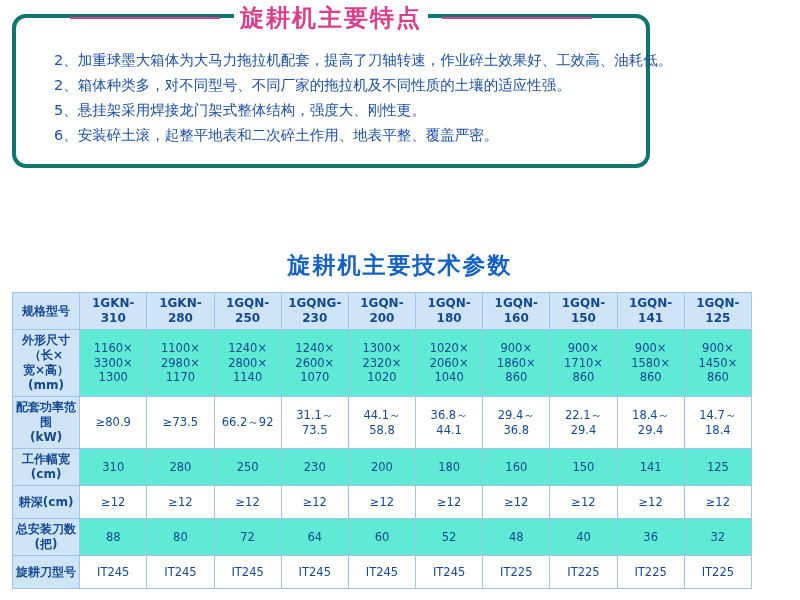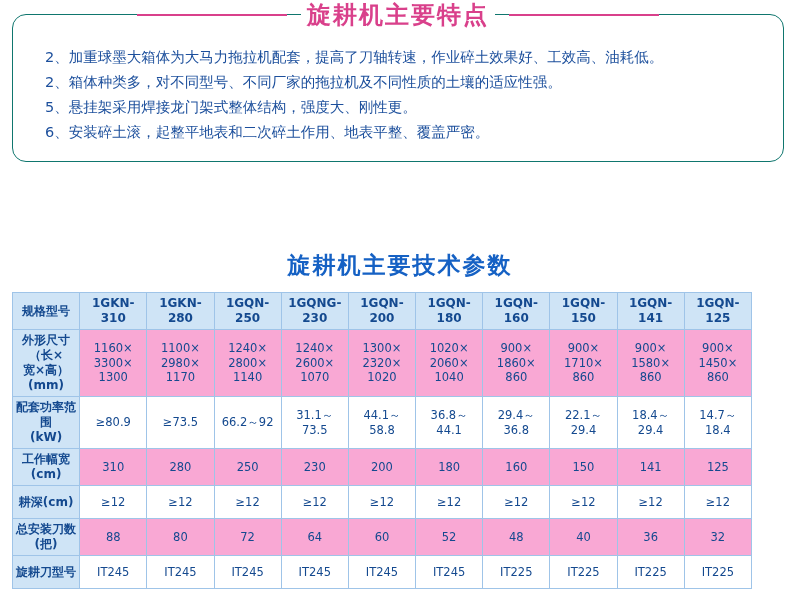--- a/index.html
+++ b/index.html
@@ -19,25 +19,25 @@
     width: 800px;
     height: 600px;
     box-sizing: border-box;
   }
 
   
   .features-panel {
     position: absolute;
     left: 12px;
     top: 14px;
-    width: 772px;
+    width: 638px;
     box-sizing: border-box;
-    border: 1px solid #0f766e;
+    border: 4px solid #0f766e;
     border-radius: 14px;
-    padding: 30px 22px 16px 22px;
+    padding: 30px 22px 16px 28px;
   }
   .features-title-wrap {
     position: absolute;
     top: -16px;
     left: 0;
     width: 100%;
     display: flex;
     align-items: center;
     justify-content: center;
   }
@@ -109,21 +109,21 @@
     height: 28px;
     font-size: 12px;
   }
   table.spec td.rowhead {
     background: #cfe4f6;
     font-weight: bold;
     font-size: 12px;
     width: 104px;
   }
   table.spec tbody tr.alt td {
-    background: #f9a8d4;
+    background: #5eead4;
   }
   table.spec tbody tr.plain td {
     background: #ffffff;
   }
   table.spec tbody tr td.rowhead {
     background: #cfe4f6;
   }
   .r-tall td { height: 44px; }
   .r-mid td { height: 34px; }
   .r-small td { height: 26px; }

